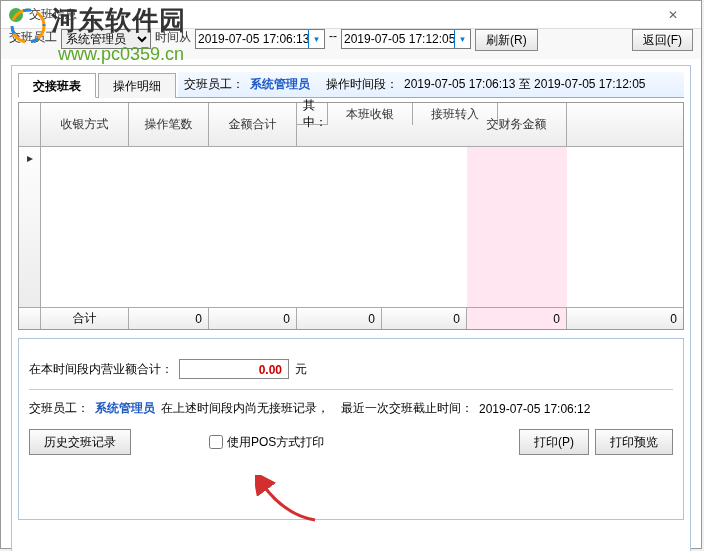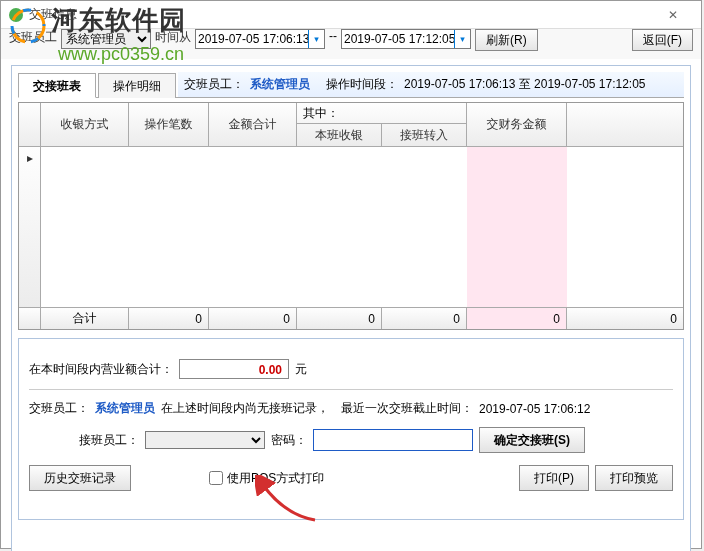--- a/index.html
+++ b/index.html
@@ -23,21 +23,21 @@
 .spacer { flex: 1; }
 .inner { margin: 6px 10px; border: 1px solid #b0c4de; background: #fff; height: 505px; padding: 6px; }
 .tabs { display: flex; height: 26px; border-bottom: 1px solid #aaa; }
 .tab { padding: 4px 14px; border: 1px solid #aaa; border-bottom: none; background: #f5f5f5; margin-right: 2px; cursor: pointer; position: relative; top: 1px; }
 .tab.active { background: #fff; border-bottom: 1px solid #fff; font-weight: bold; }
 .info-line { padding: 4px 6px; display: flex; align-items: center; gap: 6px; }
 .info-line .blue { color: #1e5bc6; font-weight: bold; }
 .grid-wrap { border: 1px solid #999; margin-top: 4px; height: 228px; position: relative; display: flex; flex-direction: column; }
 .grid-header { display: flex; background: linear-gradient(#fefefe,#ececec); border-bottom: 1px solid #aaa; height: 44px; }
 .gh-cell { border-right: 1px solid #aaa; display: flex; align-items: center; justify-content: center; font-size: 12px; color: #333; }
-.gh-group { display: flex; flex-direction: column; }
+.gh-group { display: flex; flex-direction: row; }
 .gh-top { border-bottom: 1px solid #aaa; height: 22px; display: flex; align-items: center; justify-content: center; }
 .gh-sub { display: flex; height: 22px; }
 .gh-sub .gh-cell { height: 22px; }
 .row-selector { width: 22px; background: linear-gradient(#fefefe,#ececec); border-right: 1px solid #aaa; }
 .grid-body { flex: 1; display: flex; }
 .grid-body-inner { flex: 1; position: relative; }
 .col-highlight { position: absolute; top: 0; bottom: 0; background: #ffe6f0; }
 .row-marker { position: absolute; left: 0; top: 0; width: 22px; height: 22px; display: flex; align-items: center; justify-content: center; color: #333; }
 .grid-footer { display: flex; background: linear-gradient(#fefefe,#ececec); border-top: 1px solid #aaa; height: 22px; }
 .gf-cell { border-right: 1px solid #aaa; display: flex; align-items: center; justify-content: flex-end; padding: 0 6px; font-size: 12px; }
@@ -143,27 +143,20 @@
         <span>元</span>
       </div>
       <div class="sep"></div>
       <div class="row">
         <span>交班员工：</span>
         <span class="blue-bold">系统管理员</span>
         <span>在上述时间段内尚无接班记录，</span>
         <span style="margin-left:6px">最近一次交班截止时间：</span>
         <span>2019-07-05 17:06:12</span>
       </div>
-      <div class="row" style="margin-left:50px">
-        <span>接班员工：</span>
-        <select class="txt" style="width:120px;border:1px solid #7a7a7a"><option></option></select>
-        <span>密码：</span>
-        <input type="password" class="txt" style="width: 160px;">
-        <button class="big-btn" style="font-weight:bold">确定交接班(S)</button>
-      </div>
       <div class="row" style="margin-top:12px">
         <button class="big-btn">历史交班记录</button>
         <span style="width:20px"></span>
         <span style="width:40px"></span>
         <label class="chk">
           <input type="checkbox" style="">
           <span>使用POS方式打印</span>
         </label>
         <span class="spacer"></span>
         <button class="big-btn">打印(P)</button>

